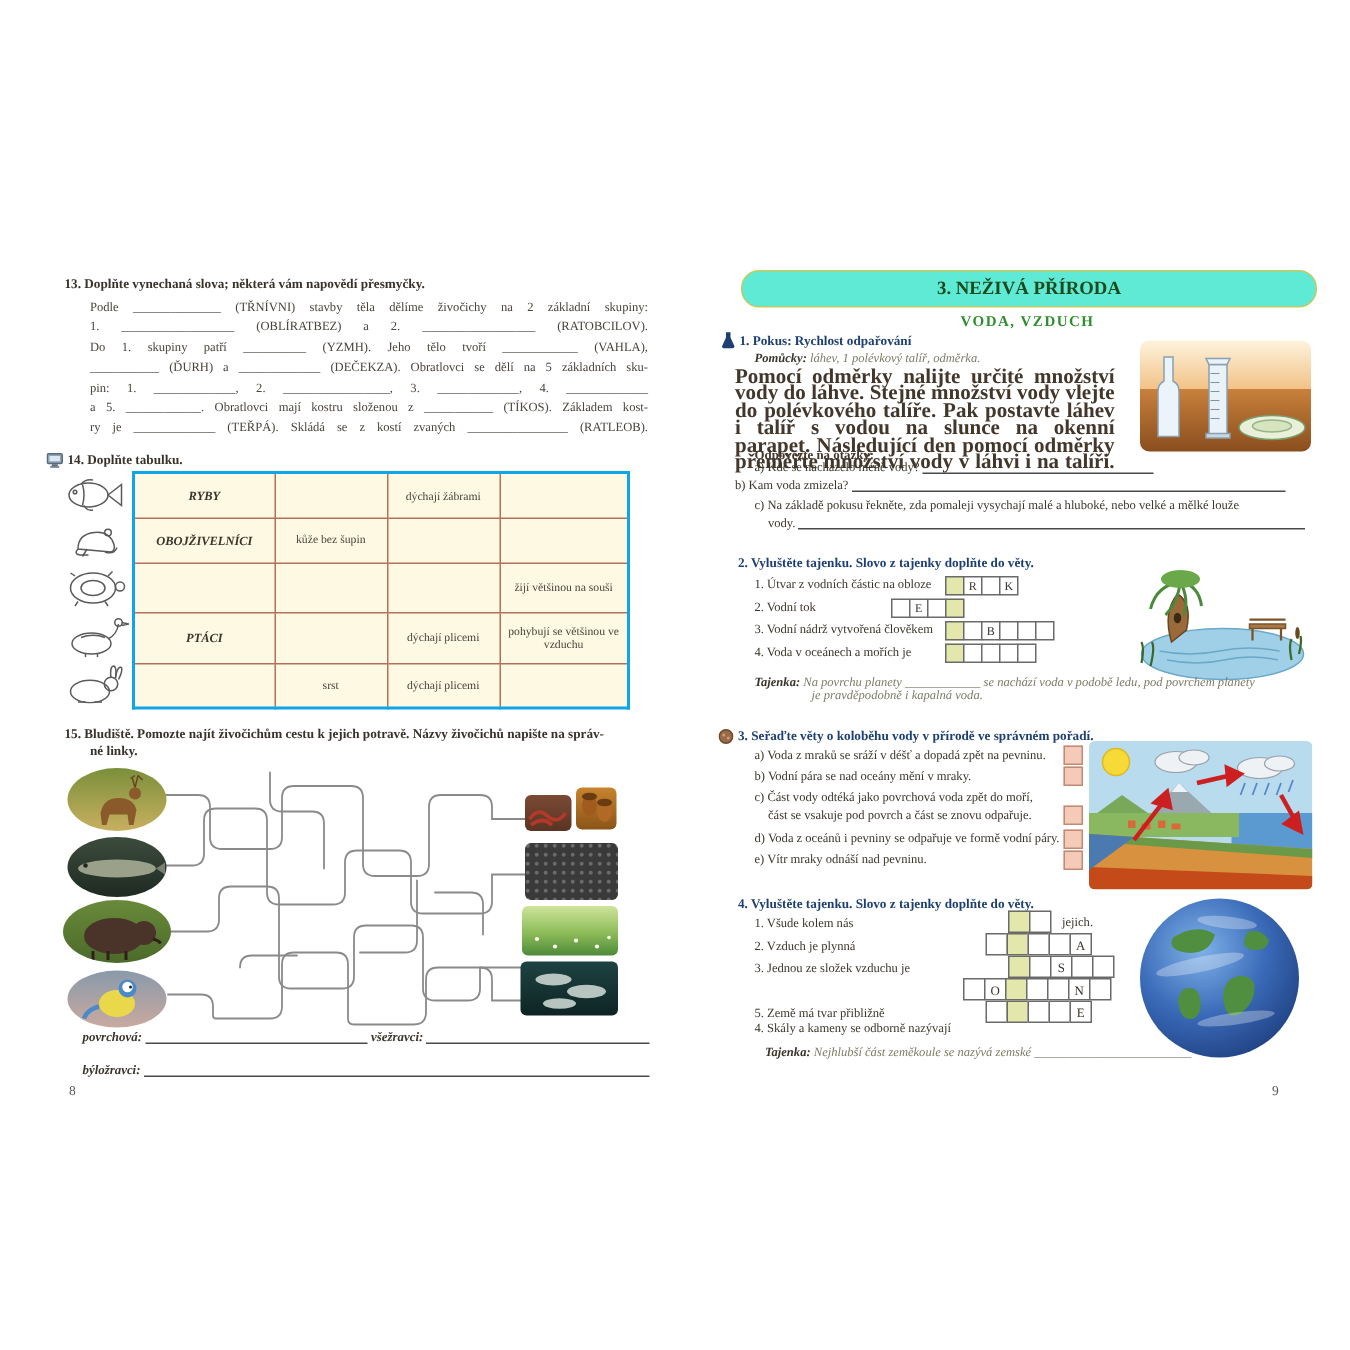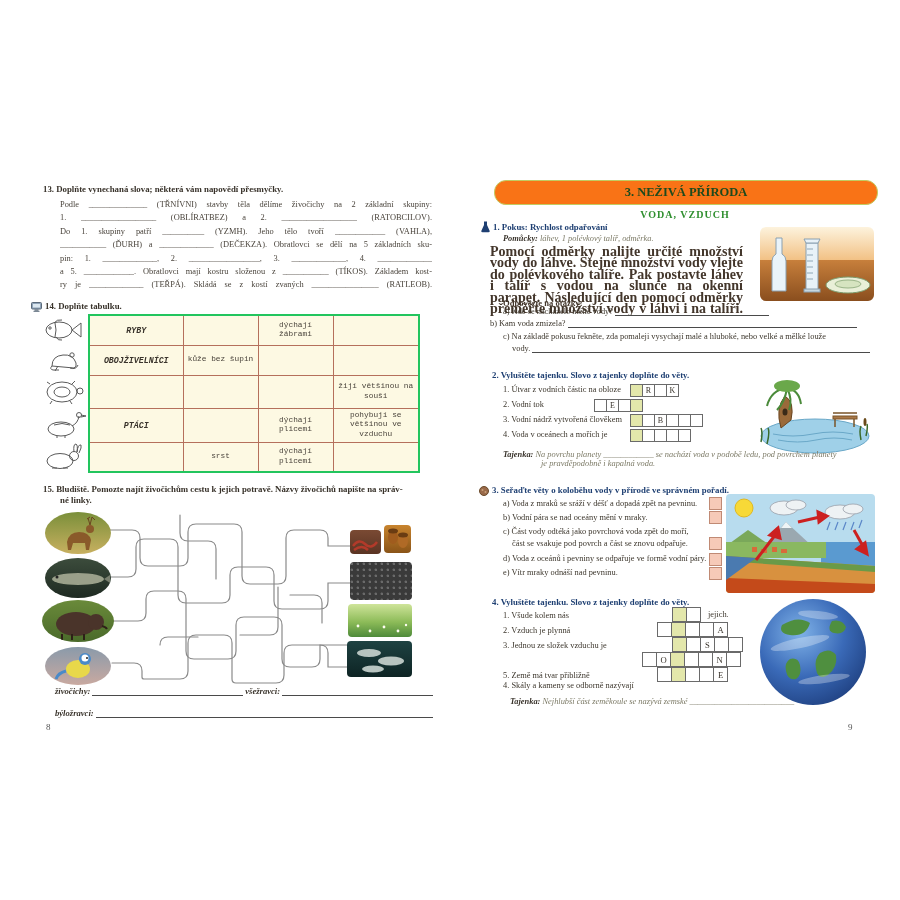--- a/index.html
+++ b/index.html
@@ -86,21 +86,21 @@
         <path d="M10,14 q8,-3 16,0"></path>
     </svg>
     <svg class="abs" style="left:43px;top:443px;" width="42" height="26" viewBox="0 0 42 26" fill="none" stroke="#5a5a5a" stroke-width="1">
       <ellipse cx="17" cy="18" rx="13" ry="7.5"></ellipse>
         <circle cx="31" cy="13" r="4.5"></circle>
         <path d="M31,9 q-1,-8 2,-8 q2,1 1,8"></path>
         <path d="M34,9 q1,-8 4,-7 q1,2 -2,8"></path>
         <path d="M9,25 h5 M20,25 h5"></path>
     </svg>
 
-    <table class="tbl abs" style="left:88px;top:314px;width:330px;border:2px solid #22c55e;font-family:Liberation Mono, monospace;">
+    <table class="tbl abs" style="left:88px;top:314px;width:330px;border:2px solid #0ea5e9;">
       <colgroup>
           <col style="width:94px">
           <col style="width:75px">
           <col style="width:75px">
           <col style="width:86px">
         </colgroup>
       <tbody>
           <tr style="height:30px">
         <td class="tn">RYBY</td>
         <td class="tc"></td>
@@ -209,34 +209,34 @@
             <g fill="#b8c4c0">
               <ellipse cx="22" cy="12" rx="12" ry="4"></ellipse>
               <ellipse cx="44" cy="20" rx="13" ry="4.5"></ellipse>
               <ellipse cx="26" cy="28" rx="11" ry="3.5"></ellipse>
             </g>
           </svg>
       </div>
     </div>
 
     <div class="abs qrow" style="left:55px;top:686px;width:380px;">
-      <span class="blab" style="font-size:8.6px;">živočichy:</span>
+      <span class="blab" style="font-size:8.6px;">povrchová:</span>
       <span class="uline"></span>
       <span class="blab" style="font-size:8.6px;">všežravci:</span>
       <span class="uline"></span>
     </div>
     <div class="abs qrow" style="left:55px;top:708px;width:380px;">
       <span class="blab" style="font-size:8.6px;">býložravci:</span>
       <span class="uline"></span>
     </div>
     <div class="abs pg" style="left:46px;top:722px;">8</div>
   </section>
 
   <section>
-    <div class="abs" style="left:494px;top:180px;width:382px;height:23px;background:#f97316;border:1px solid #c2cb62;border-radius:12px;text-align:center;line-height:22px;font-weight:bold;font-size:12.5px;color:#1d4a1d;">3. NEŽIVÁ PŘÍRODA</div>
+    <div class="abs" style="left:494px;top:180px;width:382px;height:23px;background:#5eead4;border:1px solid #c2cb62;border-radius:12px;text-align:center;line-height:22px;font-weight:bold;font-size:12.5px;color:#1d4a1d;">3. NEŽIVÁ PŘÍRODA</div>
     <div class="abs" style="left:494px;top:209px;width:382px;text-align:center;font-weight:bold;font-size:10px;letter-spacing:1px;color:#2f8f2f;">VODA, VZDUCH</div>
 
     <svg class="abs" style="left:481px;top:221px;" width="9" height="12" viewBox="0 0 9 12">
       <path d="M3,0.5 h3 v3.5 l2.5,5.5 a1.2,1.2 0 0 1 -1.1,1.7 h-5.8 a1.2,1.2 0 0 1 -1.1,-1.7 l2.5,-5.5 z" fill="#1e3f72"></path>
     </svg>
     <div class="abs hN" style="left:493px;top:222px;">1. Pokus: Rychlost odpařování</div>
     <div class="abs" style="left:503px;top:234px;font-size:8.4px;">
       <span class="blab">Pomůcky:</span>
       <span class="ital">láhev, 1 polévkový talíř, odměrka.</span>
     </div>

